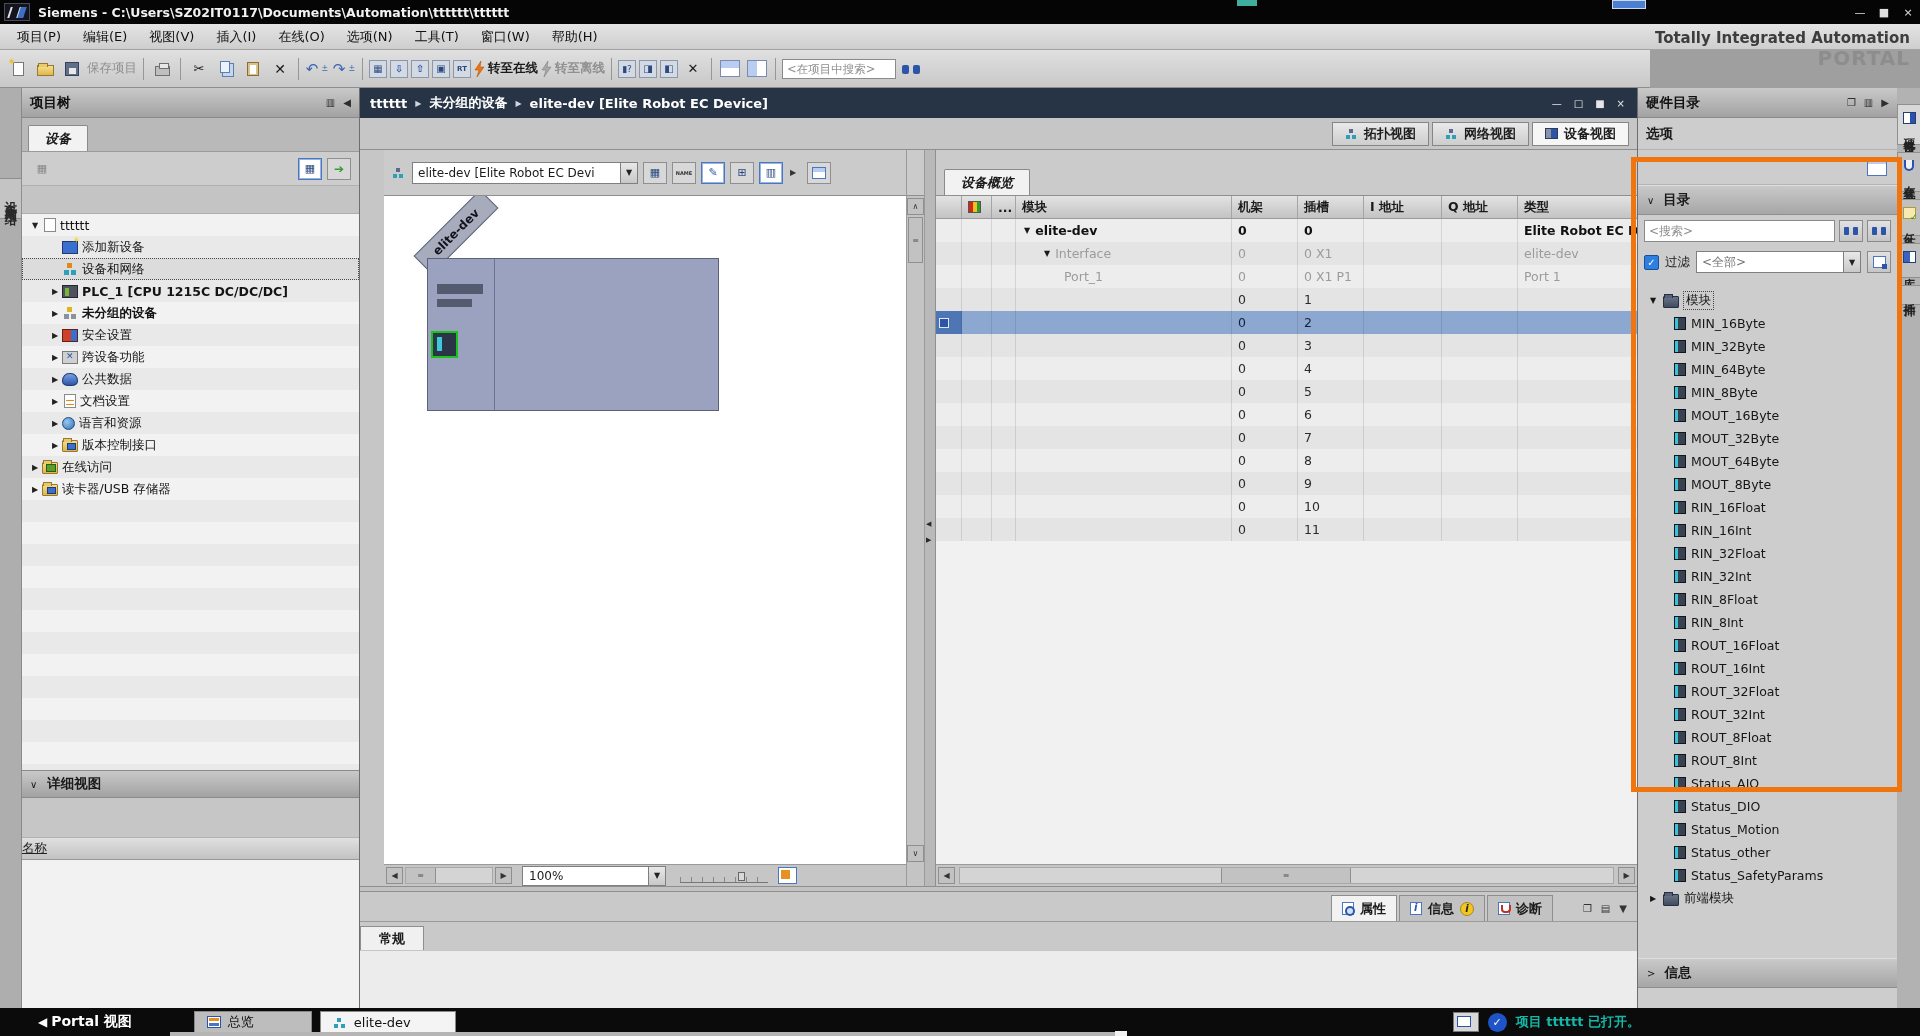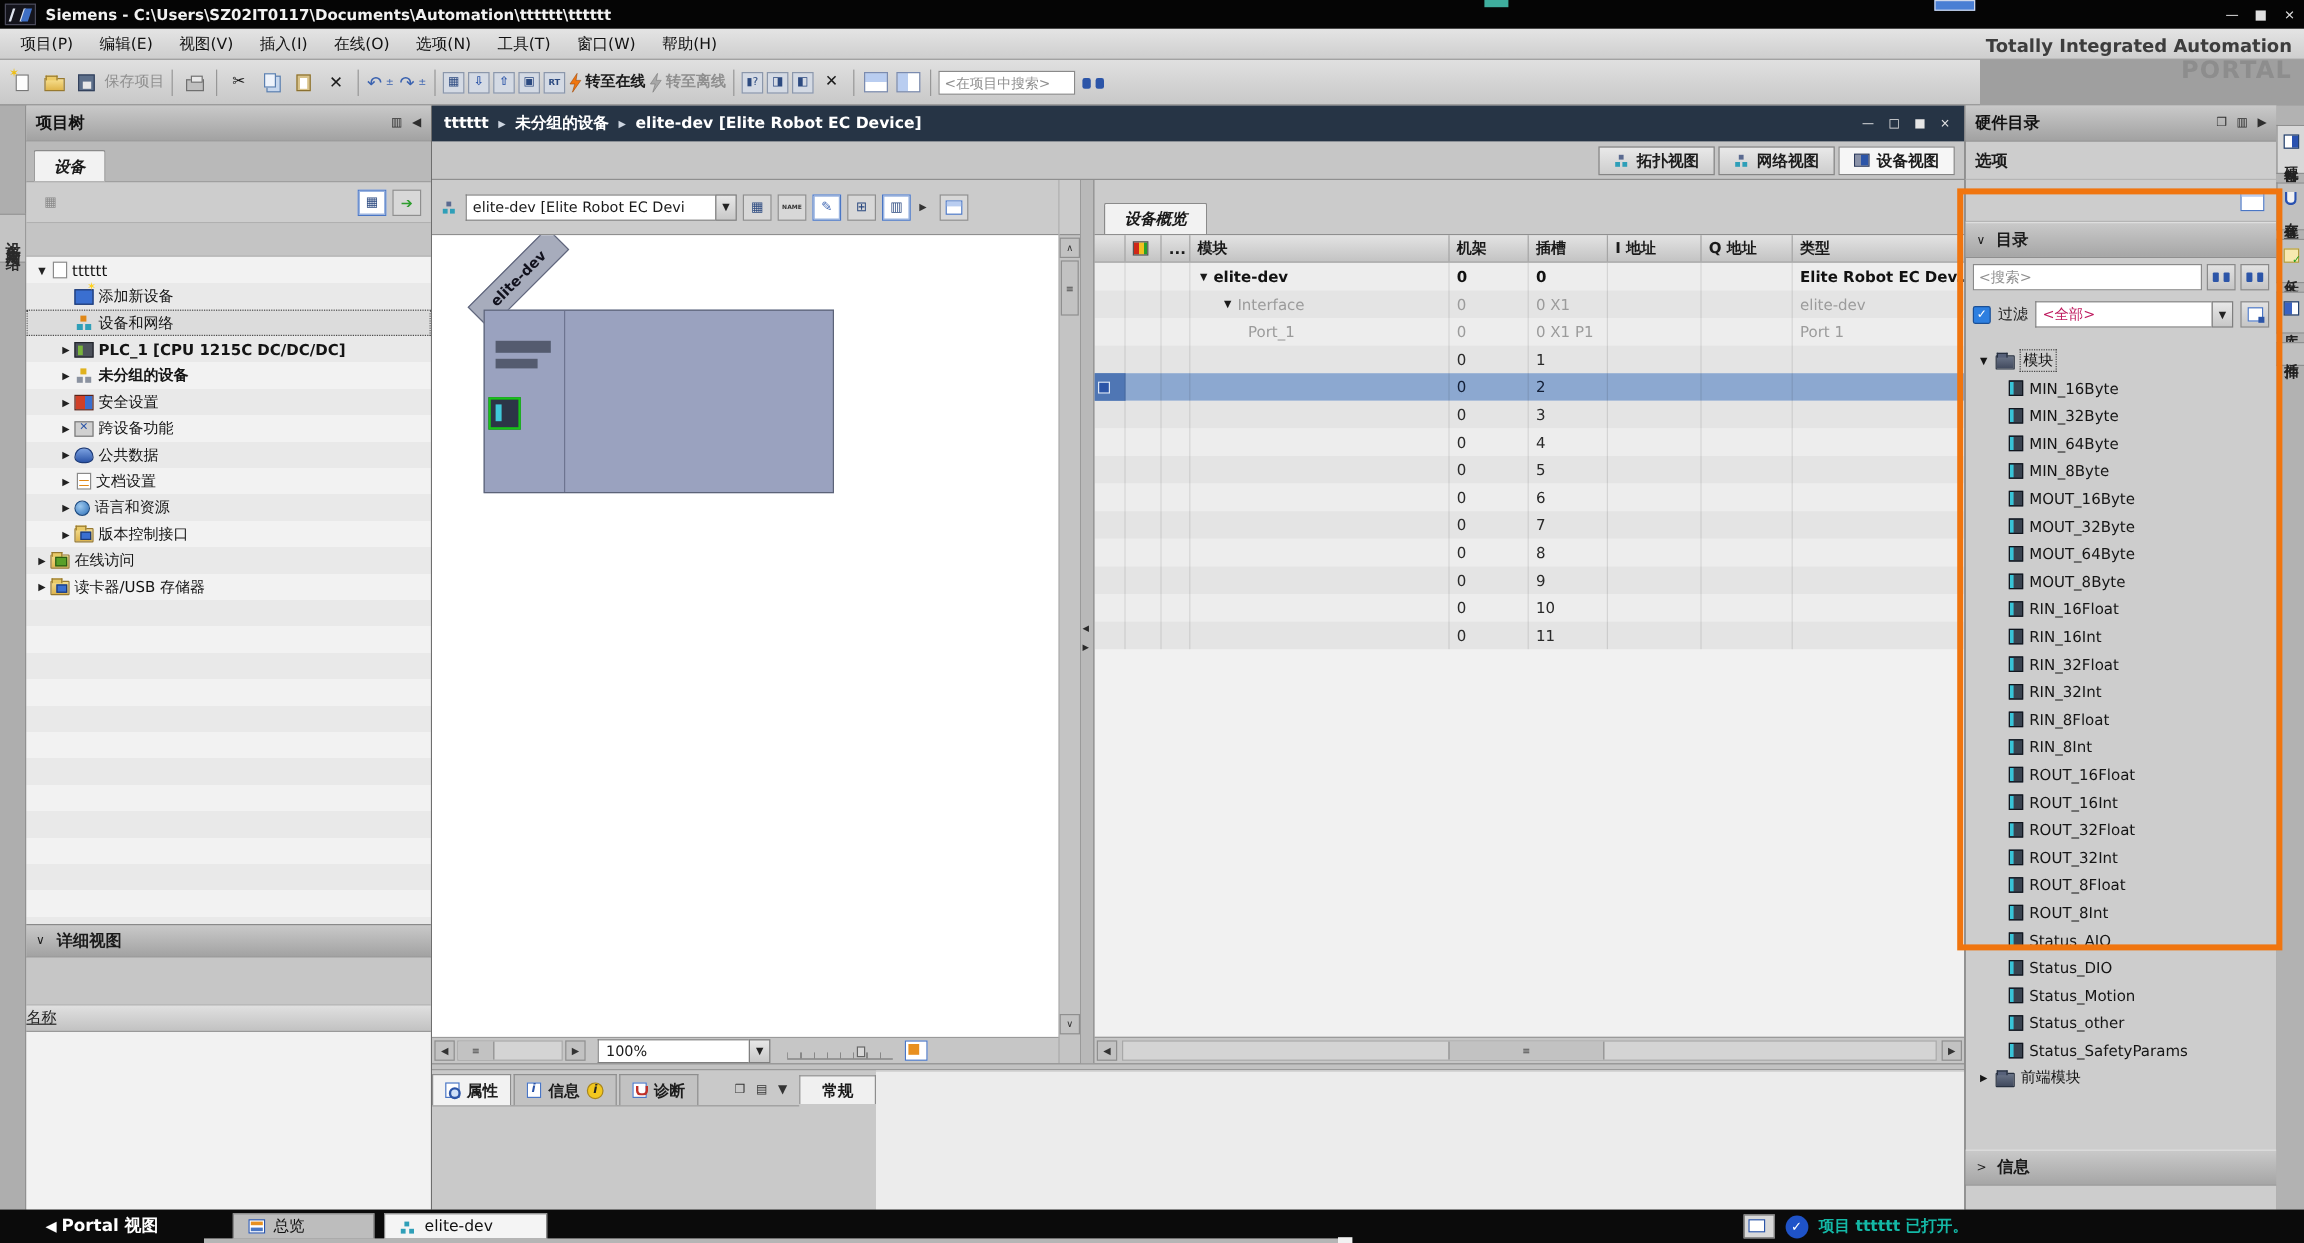--- a/index.html
+++ b/index.html
@@ -100,21 +100,21 @@
 #crumb{height:30px;background:#263445;color:#fff;display:flex;align-items:center;gap:8px;padding:0 10px;font-size:13px;font-weight:bold;flex:none;}
 .crumb-sep{font-size:8px;color:#cdd5e0;}
 #crumb-controls{margin-left:auto;display:flex;gap:12px;font-size:10px;color:#e6e6e6;font-weight:normal;padding-right:2px;}
 #viewbar{height:32px;background:#c6c6c6;border-bottom:1px solid #8f8f8f;display:flex;justify-content:flex-end;align-items:center;gap:3px;padding-right:8px;flex:none;}
 .vbtn{height:24px;padding:0 12px;display:flex;gap:6px;align-items:center;background:linear-gradient(#e9e9e9,#cdcdcd);border:1px solid #858585;font-size:13px;font-weight:bold;color:#1c1c1c;}
 .vbtn.active{background:#f6f6f6;}
 .vt-ic{width:13px;height:11px;position:relative;}
 .vt-ic:after{content:"";position:absolute;left:1px;bottom:0;width:4px;height:4px;background:#2f9fb8;box-shadow:6px 0 #2f9fb8,3px -6px #5a6a90;}
 .vt-dev{background:linear-gradient(90deg,#8a92a8 0 5px,#2c55a8 5px);border:1px solid #2c3a5c;}
 .vt-dev:after{display:none;}
-#content{flex:1;display:flex;min-height:0;}
+#content{flex:1;display:flex;min-height:0;margin-left:24px;}
 .band{height:46px;background:#cbcbcb;border-bottom:1px solid #8f8f8f;flex:none;}
 
 #canvas-col{width:523px;display:flex;flex-direction:column;border-right:1px solid #9a9a9a;}
 #dband{display:flex;align-items:center;gap:5px;padding:0 8px;}
 .drop{display:flex;height:22px;}
 .drop-text{width:208px;background:#fff;border:1px solid #7f7f7f;border-right:none;font-size:12px;display:flex;align-items:center;padding:0 5px;white-space:nowrap;overflow:hidden;}
 .drop-btn{width:18px;background:linear-gradient(#e8e8e8,#c8c8c8);border:1px solid #7f7f7f;display:flex;align-items:center;justify-content:center;font-size:8px;color:#222;}
 #canvas{flex:1;background:#ffffff;position:relative;overflow:hidden;}
 #rot-label{position:absolute;left:25px;top:23px;width:94px;height:26px;background:#a7acbc;border:1px solid #5f657c;transform:rotate(-45deg);display:flex;align-items:center;justify-content:center;font-size:12px;font-weight:bold;color:#12121e;}
 #device{position:absolute;left:43px;top:62px;width:292px;height:153px;background:#9aa2bf;border:1px solid #5c6378;}
@@ -157,21 +157,21 @@
 .orow:nth-child(even){background:#e4e4e4;}
 .orow .c{display:flex;align-items:center;padding-left:6px;border-right:1px solid rgba(0,0,0,.10);overflow:hidden;white-space:nowrap;}
 .orow .mc .exp{font-size:8px;margin-right:5px;color:#1a1a1a;}
 .orow.dim .c{color:#9b9b9b;}
 .orow.bold .mc,.orow.bold .tc,.orow.bold .rc,.orow.bold .sc{font-weight:bold;color:#111;}
 .orow.selrow{background:#8ca8d0 !important;color:#142038;}
 .orow.selrow .hcell{background:#4f76b4;position:relative;}
 .orow.selrow .hcell:after{content:"";position:absolute;left:3px;top:7px;width:8px;height:8px;background:#2c55a8;border:1px solid #dce6f4;}
 
 #insp-divider{height:6px;background:#c2c2c2;border-top:1px solid #8f8f8f;border-bottom:1px solid #8f8f8f;flex:none;}
-#inspector{height:116px;background:#c9c9c9;flex:none;display:flex;flex-direction:row;}
+#inspector{height:116px;background:#c9c9c9;flex:none;display:flex;flex-direction:column;}
 #insp-tabs{height:30px;display:flex;justify-content:flex-end;align-items:flex-end;gap:2px;padding-right:10px;border-bottom:1px solid #9a9a9a;flex:none;}
 .itab{height:26px;padding:0 10px;display:flex;align-items:center;gap:6px;background:#c2c2c2;border:1px solid #8e8e8e;border-bottom:none;font-size:13px;font-weight:bold;color:#1c1c1c;}
 .itab.active{background:#f2f2f2;}
 .it-ic{width:12px;height:13px;flex:none;}
 .it-props{background:#fff;border:1px solid #4a76c4;position:relative;}
 .it-props:after{content:"";position:absolute;right:-2px;bottom:-2px;width:6px;height:6px;border:2px solid #2c55a8;border-radius:50%;background:#cfe0f8;}
 .it-info{background:#fff;border:1px solid #4a76c4;position:relative;}
 .it-info:after{content:"i";position:absolute;left:3px;top:-1px;color:#2c55a8;font-size:10px;font-weight:bold;font-style:italic;}
 .it-diag{background:#fff;border:1px solid #4a76c4;position:relative;}
 .it-diag:after{content:"";position:absolute;left:2px;top:2px;width:6px;height:6px;border:2px solid #c03028;border-radius:0 0 4px 4px;border-top:none;}
@@ -191,21 +191,21 @@
 .srch-row{height:32px;display:flex;align-items:center;gap:4px;padding:0 6px;flex:none;}
 .cat-input{flex:1;height:22px;border:1px solid #8a8a8a;background:#fff;font-size:12px;padding:0 4px;min-width:0;}
 .cat-input::placeholder{color:#8f8f8f;}
 .cbtn{width:24px;height:22px;background:linear-gradient(#e2e2e2,#c6c6c6);border:1px solid #8a8a8a;display:flex;align-items:center;justify-content:center;flex:none;position:relative;}
 .bino-s{width:14px;height:9px;position:relative;}
 .bino-s:before,.bino-s:after{content:"";position:absolute;top:0;width:5px;height:8px;background:#2c55a8;border-radius:1px;}
 .bino-s:before{left:0;}.bino-s:after{right:0;}
 .filt-row{height:30px;display:flex;align-items:center;gap:6px;padding:0 6px;flex:none;}
 .chk{width:15px;height:15px;background:#2d7fe0;border:1px solid #1a4f96;border-radius:2px;color:#fff;font-size:10px;display:flex;align-items:center;justify-content:center;flex:none;}
 .filt-sel{display:flex;height:22px;flex:1;min-width:0;}
-.filt-text{flex:1;background:#fff;border:1px solid #7f7f7f;border-right:none;font-size:12px;display:flex;align-items:center;padding:0 5px;color:#be185d;min-width:0;}
+.filt-text{flex:1;background:#fff;border:1px solid #7f7f7f;border-right:none;font-size:12px;display:flex;align-items:center;padding:0 5px;color:#737373;min-width:0;}
 .prof-ic{width:13px;height:12px;background:#fff;border:1px solid #4a76c4;position:relative;}
 .prof-ic:after{content:"";position:absolute;right:-2px;bottom:-2px;width:5px;height:5px;background:#2c55a8;}
 #cat-tree{flex:1;padding-top:12px;font-size:12.5px;overflow:hidden;}
 .crow{height:23px;display:flex;align-items:center;gap:5px;padding-left:10px;color:#161616;}
 .crow .exp{font-size:8px;width:10px;text-align:center;flex:none;}
 .crow.mod-item{padding-left:36px;}
 .mod-ic{width:12px;height:13px;background:#39424f;border:1px solid #11161e;box-shadow:inset 3px 0 0 #38c4d8;flex:none;}
 .fold-dark{background:linear-gradient(#6a7488,#414a5e);border-color:#273040;}
 .fold-dark:before{background:#57617a;border-color:#273040;}
 .focus-lbl{outline:1px dotted #444;outline-offset:0px;padding:0 2px;}

